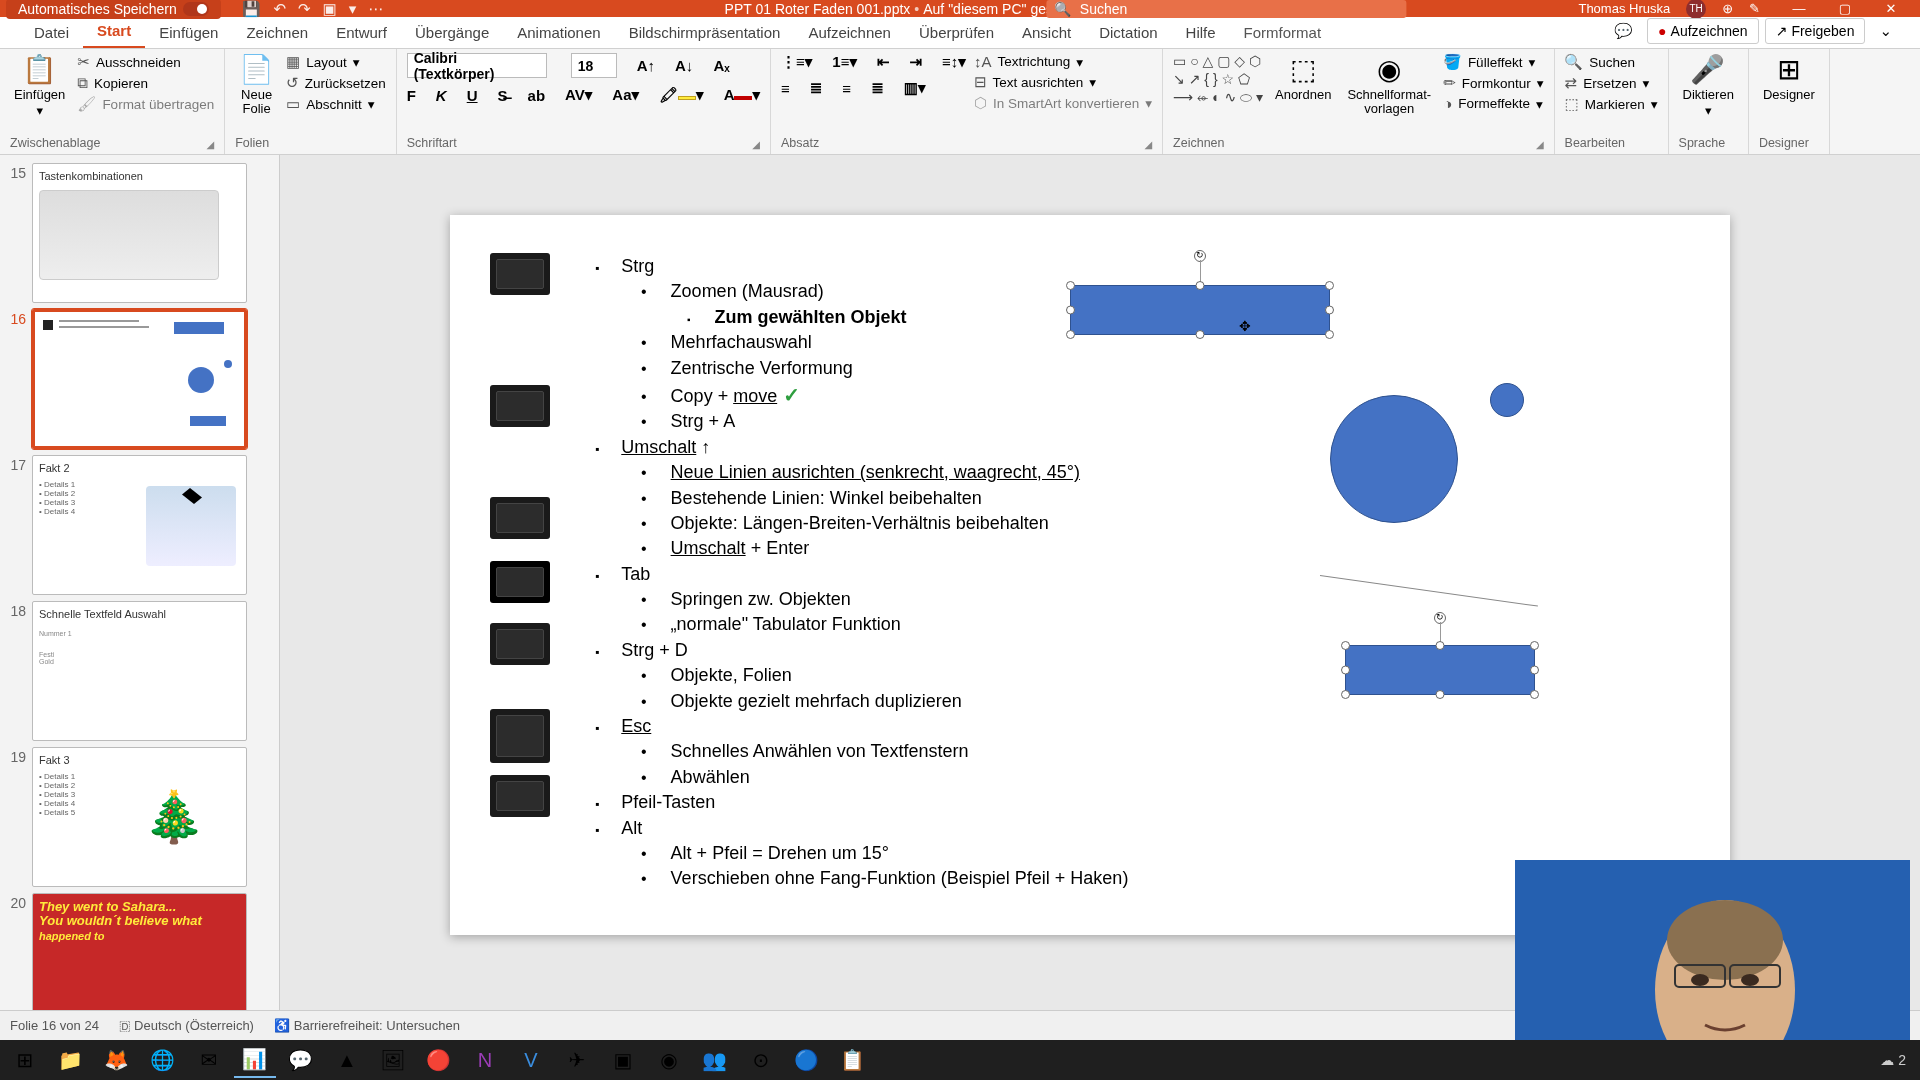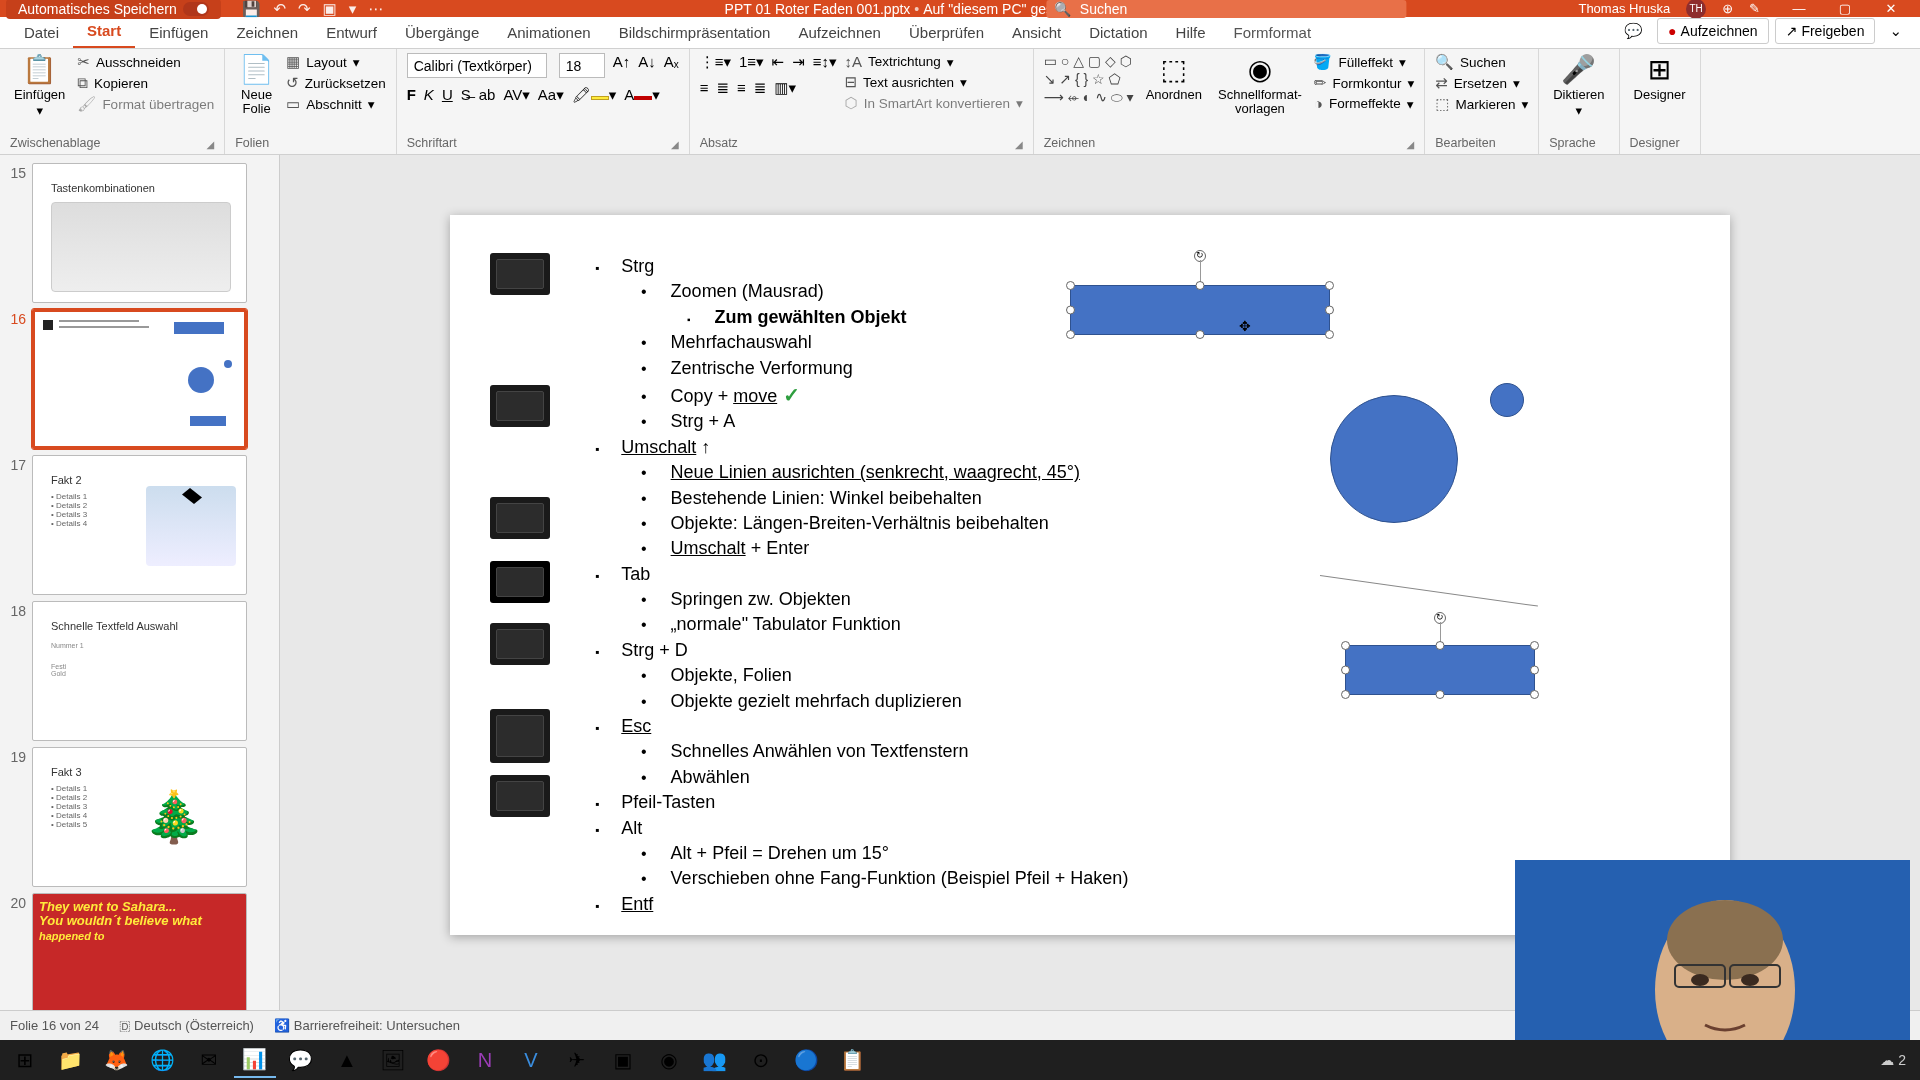--- a/index.html
+++ b/index.html
@@ -15,51 +15,51 @@
 .title-icons span { font-size:15px; opacity:.9; }
 .filename { position:absolute; left:50%; transform:translateX(-60%); font-size:14px; }
 .filename .sep { opacity:.7; margin:0 4px; }
 .search { position:absolute; left:50%; transform:translateX(24%); width:360px; height:18px; background:#e87048; border-radius:3px; display:flex; align-items:center; padding:0 8px; gap:8px; font-size:14px; }
 .titlebar .right { margin-left:auto; display:flex; align-items:center; gap:16px; font-size:13px; }
 .user-badge { width:20px; height:20px; background:#8e2d2d; border-radius:50%; font-size:10px; display:inline-flex; align-items:center; justify-content:center; }
 .win-ctrl { display:flex; gap:0; }
 .win-ctrl div { width:46px; height:17px; display:flex; align-items:center; justify-content:center; font-size:13px; }
 
 
-.tabs { height:32px; background:#fff; display:flex; align-items:flex-end; padding:0 10px; border-bottom:1px solid #d0d0d0; }
+.tabs { height:32px; background:#fff; display:flex; align-items:flex-end; padding:0 20px; border-bottom:1px solid #d0d0d0; }
 .tabs .tab { padding:6px 14px 7px; font-size:15px; color:#444; cursor:pointer; }
 .tabs .tab.active { border-bottom:2px solid #d84a1f; color:#d84a1f; font-weight:600; }
 .tabs .right-actions { margin-left:auto; display:flex; align-items:center; gap:6px; padding-bottom:4px; }
 .tabs .action { display:flex; align-items:center; gap:4px; font-size:14px; padding:4px 10px; border:1px solid #ccc; border-radius:3px; }
 .tabs .collapse { font-size:15px; padding:4px 8px; }
 
 
 .ribbon { height:106px; background:#f5f5f5; display:flex; align-items:stretch; border-bottom:1px solid #d0d0d0; font-size:13px; }
 .group { border-right:1px solid #d8d8d8; padding:4px 10px 2px; display:flex; flex-direction:column; }
 .group .body { flex:1; display:flex; align-items:flex-start; gap:8px; }
 .group .label { font-size:12.5px; color:#666; padding:2px 0; position:relative; }
 .group .label .launcher { position:absolute; right:0; bottom:2px; font-size:10px; color:#888; }
 .vbtn { display:flex; flex-direction:column; align-items:center; gap:2px; padding:2px 4px; font-size:13px; line-height:1.1; text-align:center; }
 .vbtn .ico { font-size:28px; }
 .stack { display:flex; flex-direction:column; gap:3px; }
 .stack .row { display:flex; align-items:center; gap:6px; font-size:13.5px; }
 .stack .ico { font-size:15px; color:#555; }
 .font-combo { width:140px; height:25px; border:1px solid #bbb; background:#fff; display:flex; align-items:center; padding:0 6px; font-size:14px; }
 .size-combo { width:46px; height:25px; border:1px solid #bbb; background:#fff; display:flex; align-items:center; padding:0 6px; font-size:14px; margin-left:4px;}
-.btn-row { display:flex; gap:8px; align-items:flex-start; }
+.btn-row { display:flex; gap:20px; align-items:center;font-weight:bold; }
 .btn-row span { font-size:15px; }
 .hl { display:inline-block; width:18px; height:4px; background:#ffeb3b; border:1px solid #c0a020; }
 .fc { display:inline-block; width:18px; height:4px; background:#c00000; }
 
 
 .workspace { position:absolute; top:155px; left:0; right:0; bottom:30px; display:flex; background:#e8e8e8; }
 .thumbs { width:280px; background:#f3f3f3; border-right:1px solid #ccc; overflow-y:auto; padding:8px 4px; }
 .thumb-row { display:flex; gap:6px; margin-bottom:6px; }
 .thumb-num { width:22px; text-align:right; font-size:14px; color:#666; padding-top:2px; }
-.thumb { width:215px; height:140px; background:#fff; border:1px solid #bbb; border-radius:2px; padding:18px; position:relative; overflow:hidden; font-size:10px; }
+.thumb { width:215px; height:140px; background:#fff; border:1px solid #bbb; border-radius:2px; padding:6px; position:relative; overflow:hidden; font-size:10px; }
 .thumb.active { border:3px solid #d84a1f; outline:1px solid #d84a1f; }
 .thumb .t-title { font-size:11px; color:#333; }
 
 .canvas-area { flex:1; position:relative; overflow:hidden; }
 .slide { position:absolute; left:170px; top:60px; width:1280px; height:720px; background:#fff; box-shadow:0 2px 10px rgba(0,0,0,.3); }
 
 
 .keyimg { position:absolute; width:60px; height:42px; background:#1a1a1a; border-radius:3px; }
 .keyimg.wider { height:54px; }
 .keyimg::after { content:""; position:absolute; inset:6px; background:#2c2c2c; border:1px solid #444; border-radius:2px; }
@@ -455,23 +455,20 @@
             <span>Pfeil-Tasten</span>
           </div>
           <div class="lvl0">
             <span>Alt</span>
           </div>
           <div class="lvl1">
             <span>Alt + Pfeil = Drehen um 15°</span>
           </div>
           <div class="lvl1">
             <span>Verschieben ohne Fang-Funktion (Beispiel Pfeil + Haken)</span>
-          </div>
-          <div class="lvl0">
-            <span><span class="u">Entf</span></span>
           </div>
         </div>
 
       <div class="shape-rect selected" style="left:620px;top:70px;width:260px;height:50px">
         <div class="rothandle" style="left:50%;top:-36px;transform:translateX(-50%)"></div>
         <div class="sel-line" style="left:50%;top:-26px;width:1px;height:26px"></div>
         <div class="handle" style="left:-5px;top:-5px"></div>
         <div class="handle" style="left:50%;top:-5px;transform:translateX(-50%)"></div>
         <div class="handle" style="right:-5px;top:-5px"></div>
         <div class="handle" style="left:-5px;top:50%;transform:translateY(-50%)"></div>

